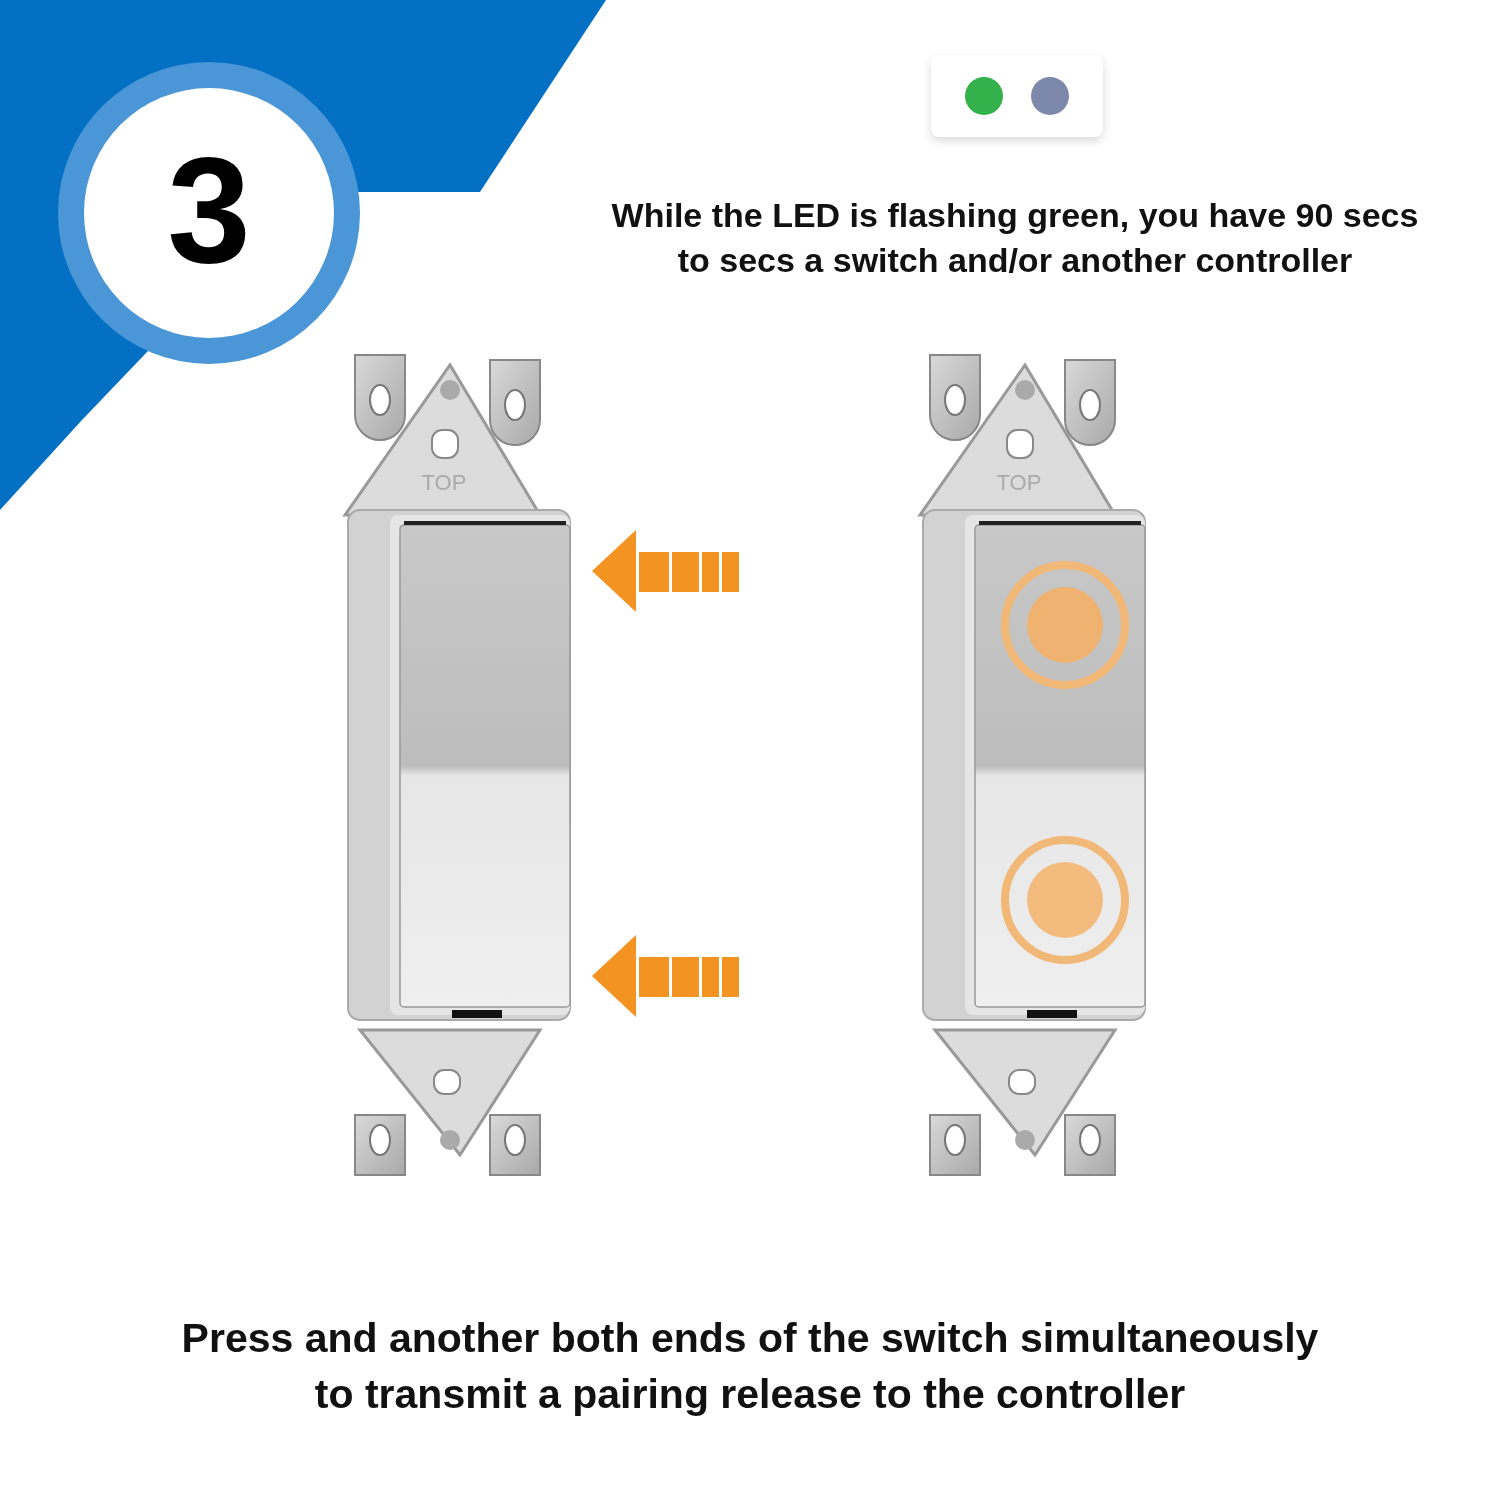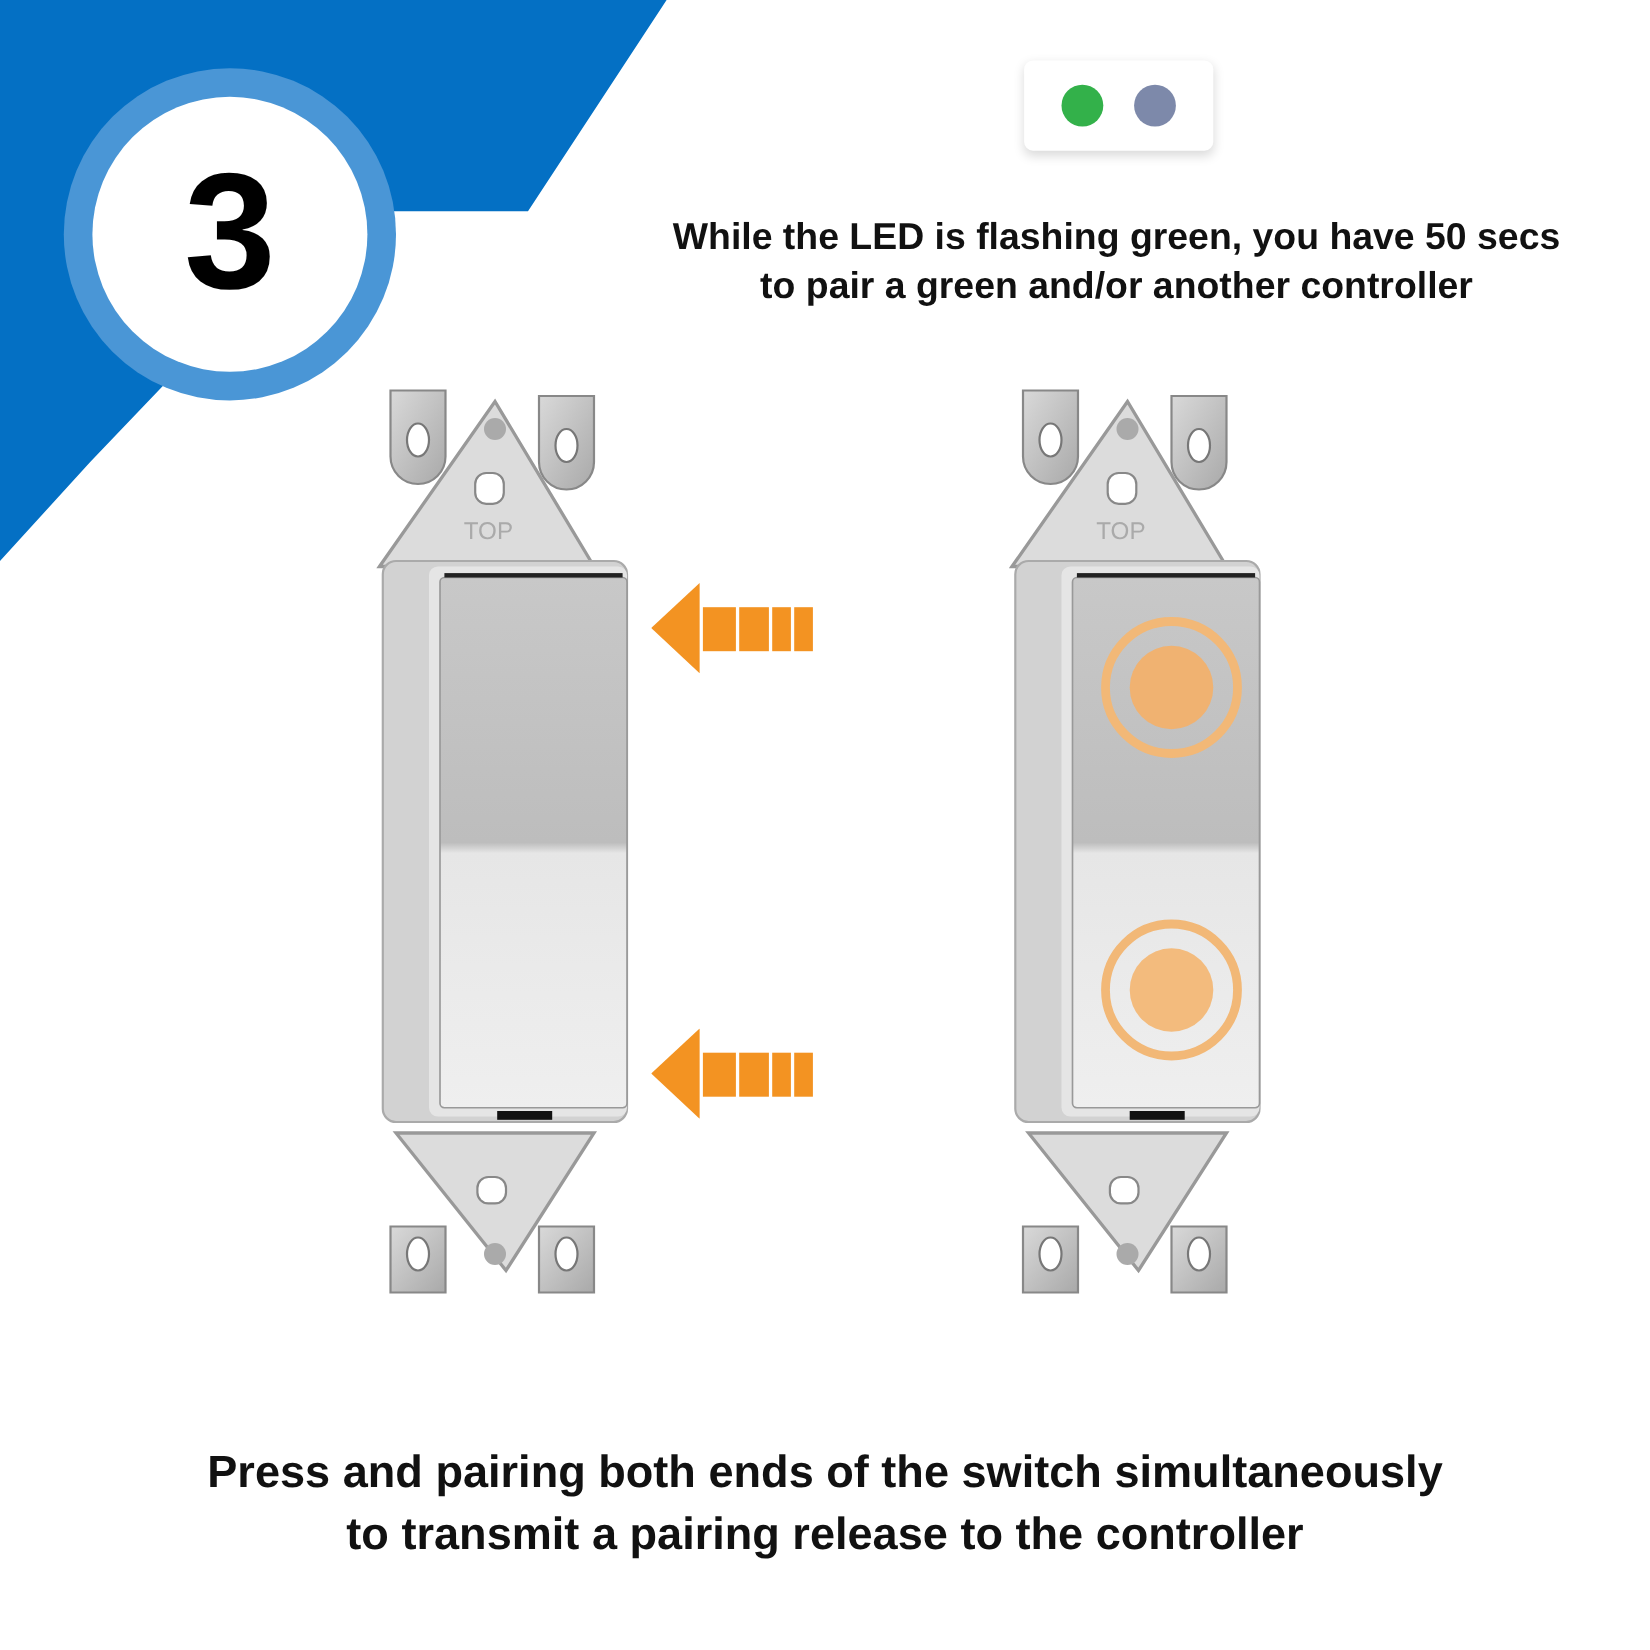--- a/index.html
+++ b/index.html
@@ -28,22 +28,22 @@
 <div class="step-circle-inner">
   <span class="step-number">3</span>
 </div>
 
 <div class="led-card">
   <div class="led green"></div>
   <div class="led grey"></div>
 </div>
 
 <div class="top-caption">
-  <div>While the LED is flashing green, you have 50 secs</div>
-  <div>to pair a green and/or another controller</div>
+  <div>While the LED is flashing green, you have 90 secs</div>
+  <div>to secs a switch and/or another controller</div>
 </div>
 
 <svg class="switch" style="left:340px;top:345px;" width="240" height="845" viewBox="0 0 240 845">
   <defs>
     <linearGradient id="rockerL" x1="0" y1="0" x2="0" y2="1">
       <stop offset="0" stop-color="#c8c8c8"></stop>
       <stop offset="0.5" stop-color="#bdbdbd"></stop>
       <stop offset="0.52" stop-color="#e6e6e6"></stop>
       <stop offset="1" stop-color="#efefef"></stop>
     </linearGradient>
@@ -137,15 +137,15 @@
     <rect x="94" y="725" width="26" height="24" rx="10" fill="#fff" stroke="#888" stroke-width="2"></rect>
     <circle cx="110" cy="795" r="10" fill="#aaa"></circle>
     <path d="M15,770 h50 v60 h-50 z" fill="url(#strapR)" stroke="#888" stroke-width="2"></path>
     <ellipse cx="40" cy="795" rx="10" ry="15" fill="#fff" stroke="#777" stroke-width="2"></ellipse>
     <path d="M150,770 h50 v60 h-50 z" fill="url(#strapR)" stroke="#888" stroke-width="2"></path>
     <ellipse cx="175" cy="795" rx="10" ry="15" fill="#fff" stroke="#777" stroke-width="2"></ellipse>
   </g>
 </svg>
 
 <div class="bottom-caption">
-  <div>Press and pairing both ends of the switch simultaneously</div>
+  <div>Press and another both ends of the switch simultaneously</div>
   <div>to transmit a pairing release to the controller</div>
 </div>
 
 </body></html>

